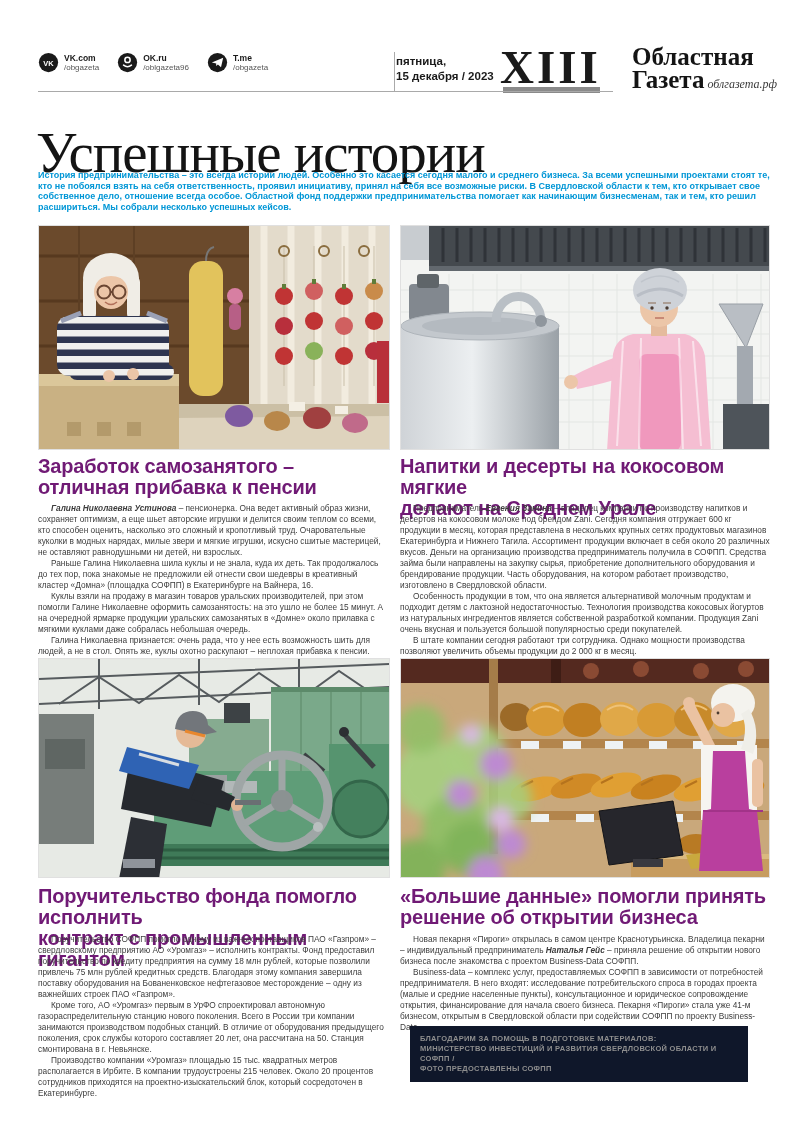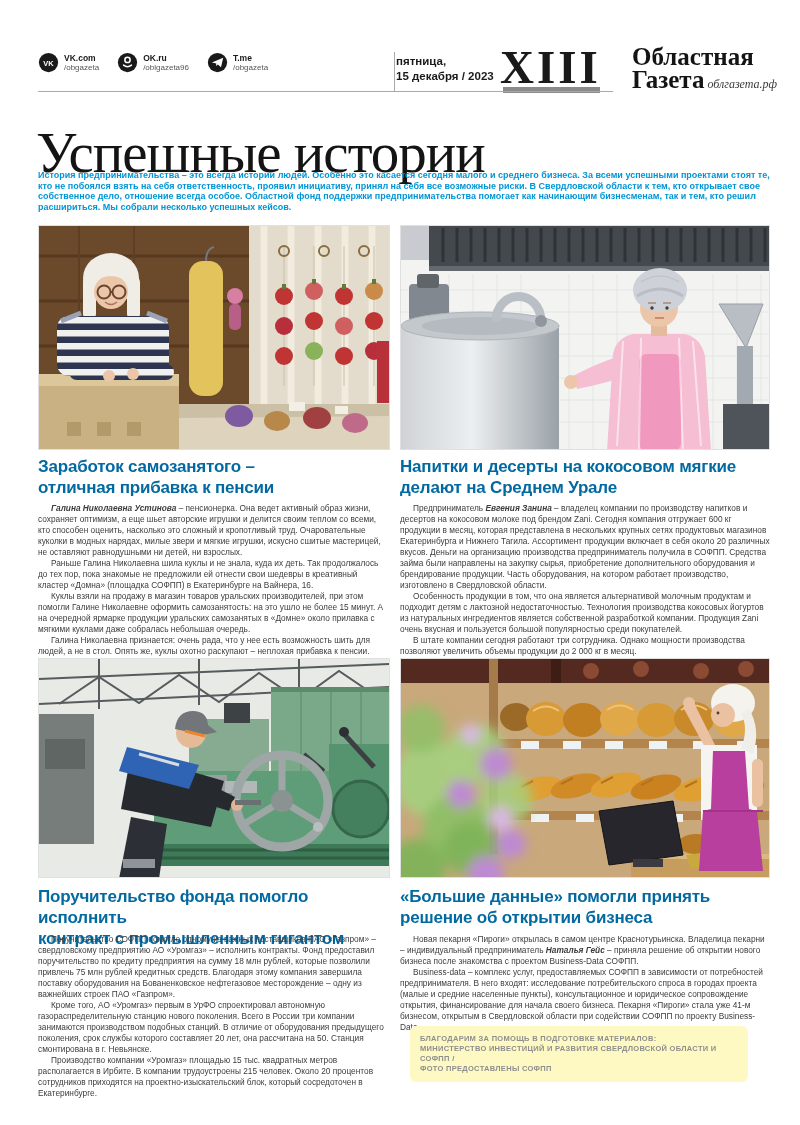--- a/index.html
+++ b/index.html
@@ -29,37 +29,37 @@
   .intro{position:absolute;left:38px;top:170px;width:735px;font-size:9px;font-weight:bold;
          line-height:10.5px;color:#0096d6;}
   
   .photo{position:absolute;overflow:hidden;border:1px solid #e0e0e0;box-sizing:border-box;}
   .photo svg{display:block;}
   .photo1{left:38px;top:225px;width:352px;height:225px;}
   .photo2{left:400px;top:225px;width:370px;height:225px;}
   .photo3{left:38px;top:658px;width:352px;height:220px;}
   .photo4{left:400px;top:658px;width:370px;height:220px;}
   
-  .article-title{position:absolute;font-size:17px;font-weight:bold;color:#0369a1;
+  .article-title{position:absolute;font-size:20px;font-weight:bold;color:#701a75;
                  line-height:21px;white-space:pre-line;letter-spacing:-0.2px;}
   .t1{left:38px;top:456px;width:352px;}
   .t2{left:400px;top:456px;width:370px;}
   .t3{left:38px;top:886px;width:352px;}
   .t4{left:400px;top:886px;width:370px;}
   .article-body{position:absolute;font-size:8.3px;line-height:11px;color:#3c3c3c;}
   .b1{left:38px;top:503px;width:352px;}
   .b2{left:400px;top:503px;width:370px;}
   .b3{left:38px;top:934px;width:352px;}
   .b4{left:400px;top:934px;width:370px;}
   .article-body p{margin:0;text-indent:13px;}
   .lead-name{font-weight:bold;font-style:italic;}
   
   .credit-box{position:absolute;left:410px;top:1026px;width:338px;box-sizing:border-box;
-              background:#fef9c3;padding:8px 10px;font-size:7.5px;font-weight:bold;
-              line-height:10px;color:#8e8e8e;letter-spacing:0.3px;white-space:pre-line;border-radius:6px;}
+              background:#0f172a;padding:8px 10px;font-size:7.5px;font-weight:bold;
+              line-height:10px;color:#8e8e8e;letter-spacing:0.3px;white-space:pre-line;}
 </style>
 </head>
 <body>
 
 <div class="page">
 
   <div class="social-row">
     <div class="social-item">
       <svg class="social-icon" viewBox="0 0 24 24">
         <circle cx="12" cy="12" r="11" fill="#1a1a1a"></circle>

